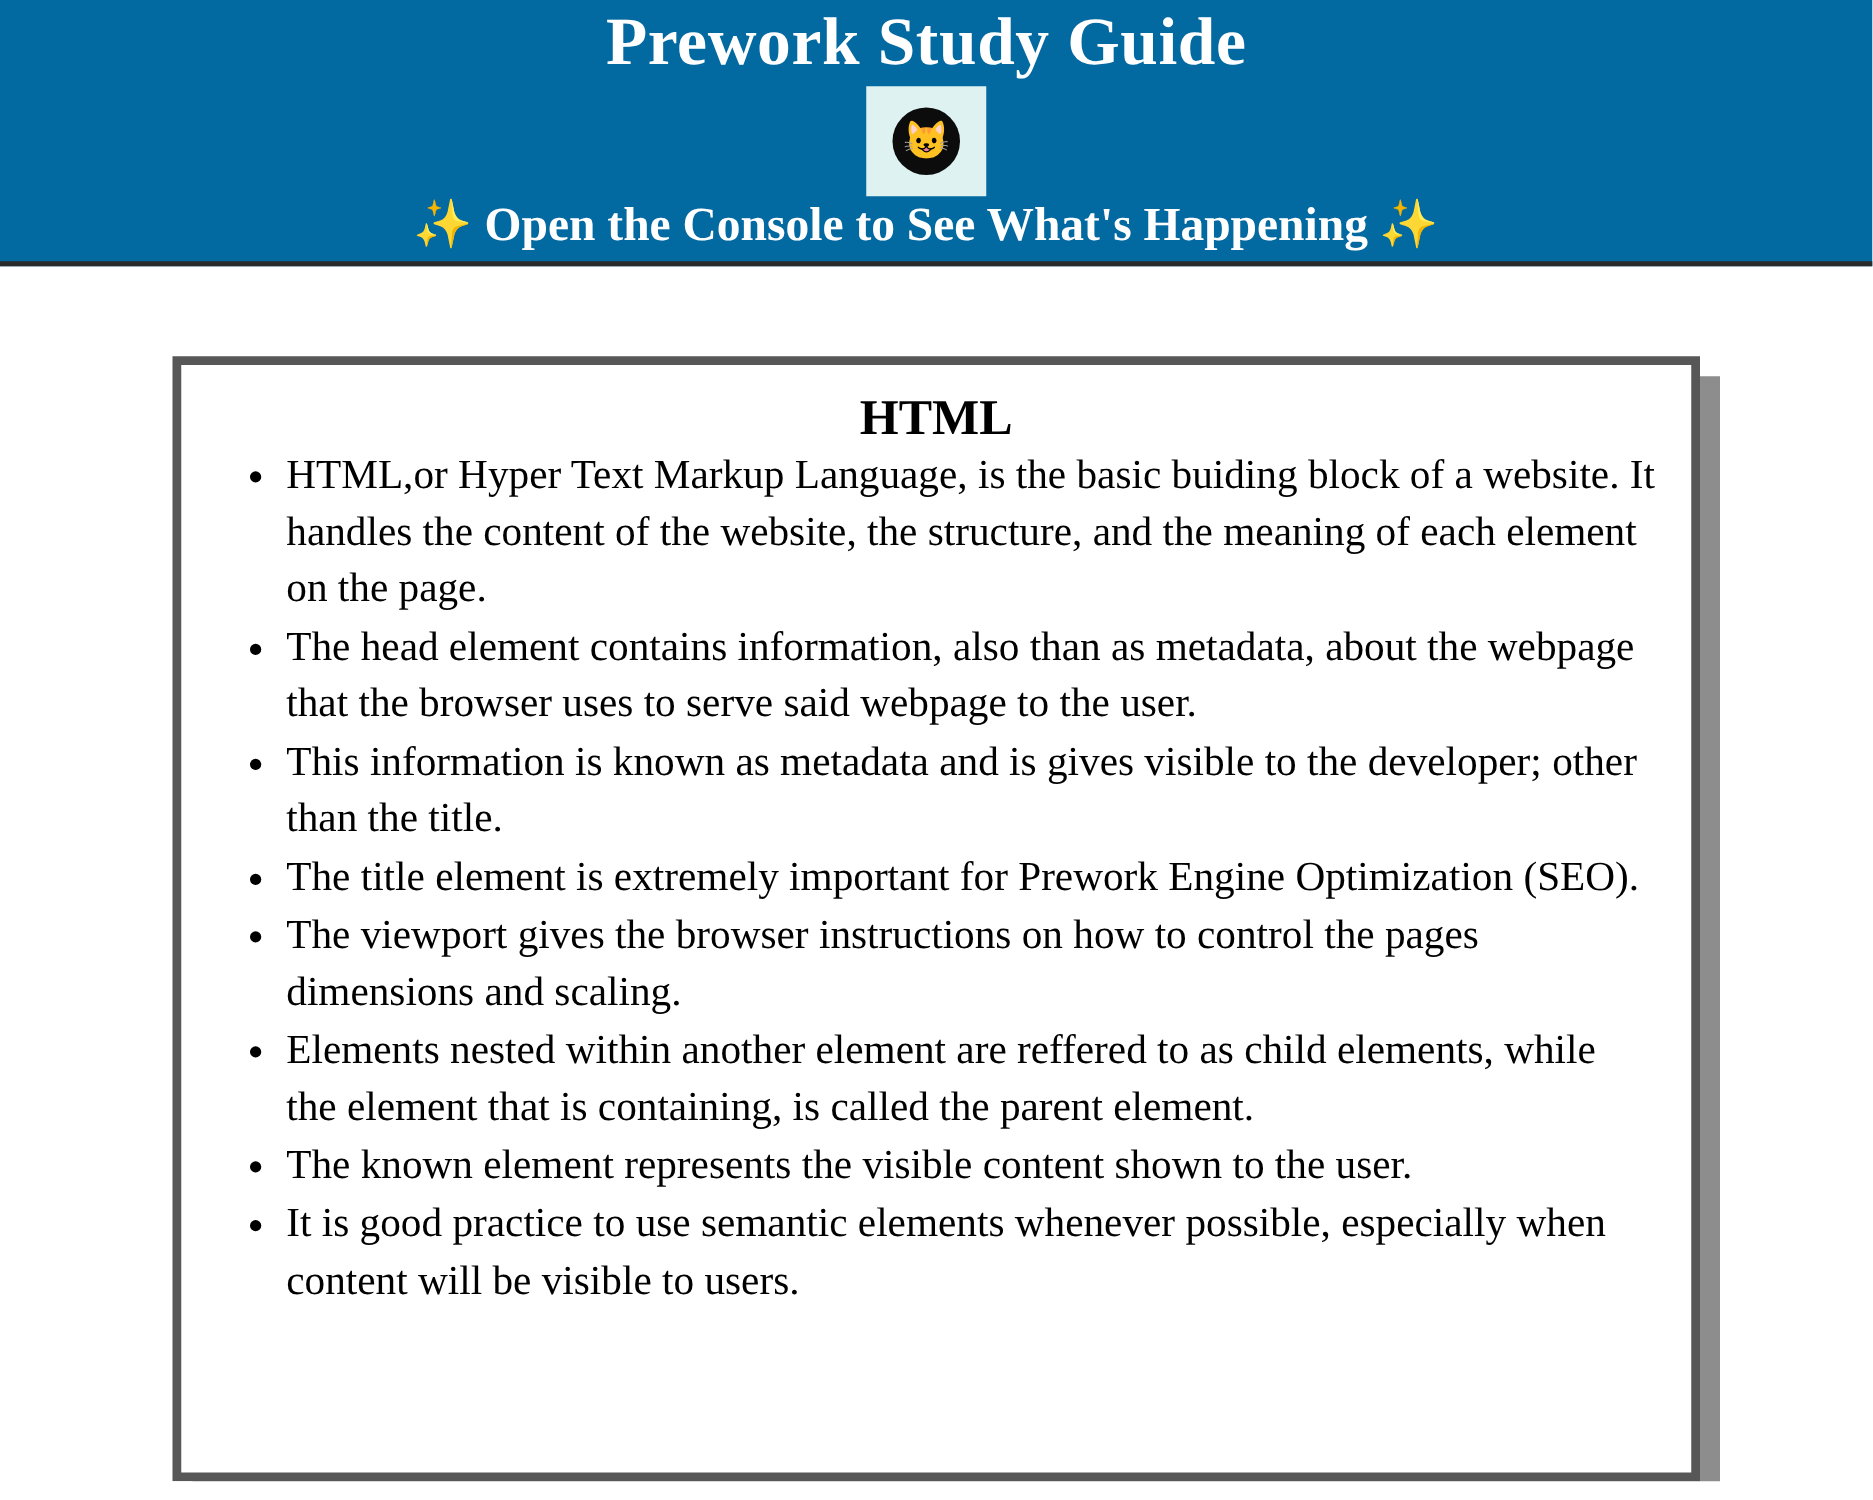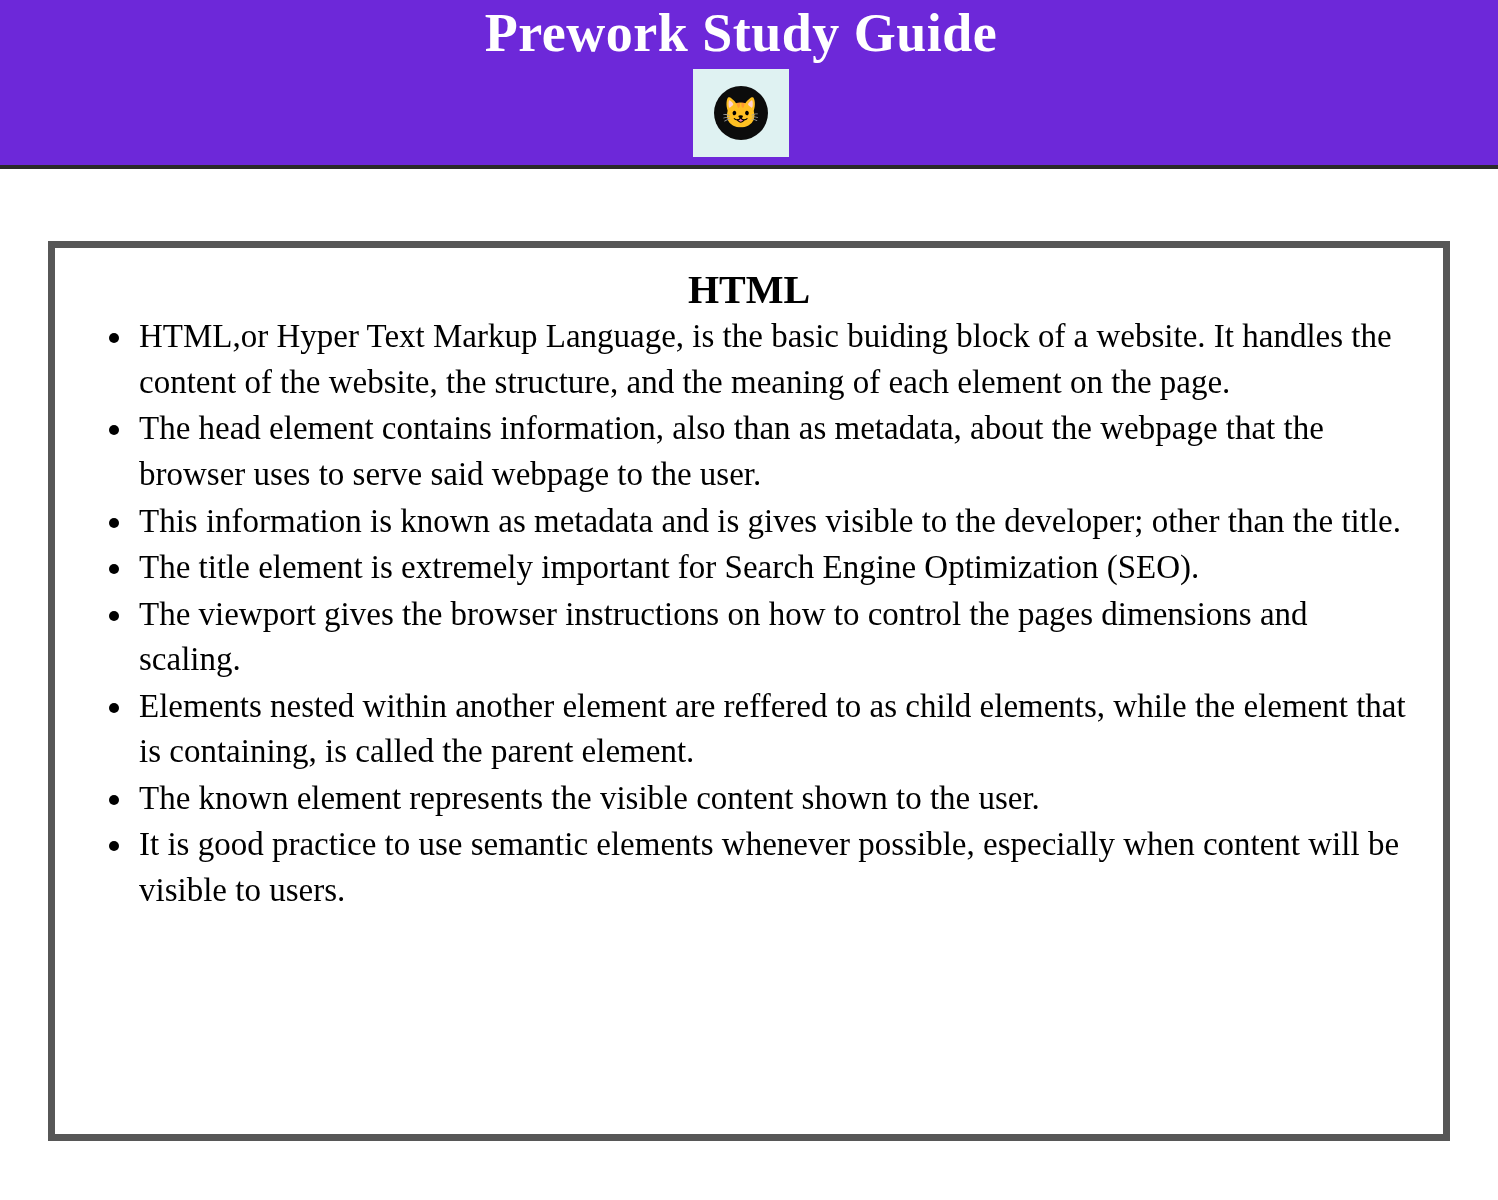--- a/index.html
+++ b/index.html
@@ -6,21 +6,21 @@
   html, body {
     margin: 0;
     padding: 0;
     width: 1498px;
     background: #ffffff;
     font-family: "Liberation Serif", serif;
   }
 
   
   .banner {
-    background: #6d28d9;
+    background: #0369a1;
     width: 100%;
     padding: 0 16px 6px 0;
     text-align: center;
     border-bottom: 4px solid #2a2a2a;
   }
   .banner-title {
     color: #ffffff;
     font-size: 54px;
     font-weight: bold;
     line-height: 1.1;
@@ -61,21 +61,21 @@
     line-height: 1.15;
   }
   .spark { color: #ffd84d; }
 
   
   .page-body {
     padding: 72px 0 0 0;
   }
   .card-outer {
     position: relative;
-    width: 1402px;
+    width: 1222px;
     margin: 0 auto;
   }
   .card-shadow {
     position: absolute;
     left: 16px;
     top: 16px;
     width: 1222px;
     height: 100%;
     background: #8d8d8d;
   }
@@ -108,32 +108,37 @@
 </head>
 <body>
 
 <div class="banner">
   <h1 class="banner-title">Prework Study Guide</h1>
   <div class="logo-wrap">
     <div class="logo-box">
       <span class="logo-circle">😺</span>
     </div>
   </div>
+  <div class="banner-sub">
+    <span class="spark">✨</span>
+    <span>Open the Console to See What's Happening</span>
+    <span class="spark">✨</span>
+  </div>
 </div>
 
 <div class="page-body">
   <div class="card-outer">
     <div class="card-shadow"></div>
     <div class="card">
       <h2 class="card-title">HTML</h2>
       <ul class="facts">
         <li>HTML,or Hyper Text Markup Language, is the basic buiding block of a website. It handles the content of the website, the structure, and the meaning of each element on the page.</li>
         <li>The head element contains information, also than as metadata, about the webpage that the browser uses to serve said webpage to the user.</li>
         <li>This information is known as metadata and is gives visible to the developer; other than the title.</li>
-        <li>The title element is extremely important for Search Engine Optimization (SEO).</li>
+        <li>The title element is extremely important for Prework Engine Optimization (SEO).</li>
         <li>The viewport gives the browser instructions on how to control the pages dimensions and scaling.</li>
         <li>Elements nested within another element are reffered to as child elements, while the element that is containing, is called the parent element.</li>
         <li>The known element represents the visible content shown to the user.</li>
         <li>It is good practice to use semantic elements whenever possible, especially when content will be visible to users.</li>
       </ul>
     </div>
   </div>
 </div>
 
 </body></html>

